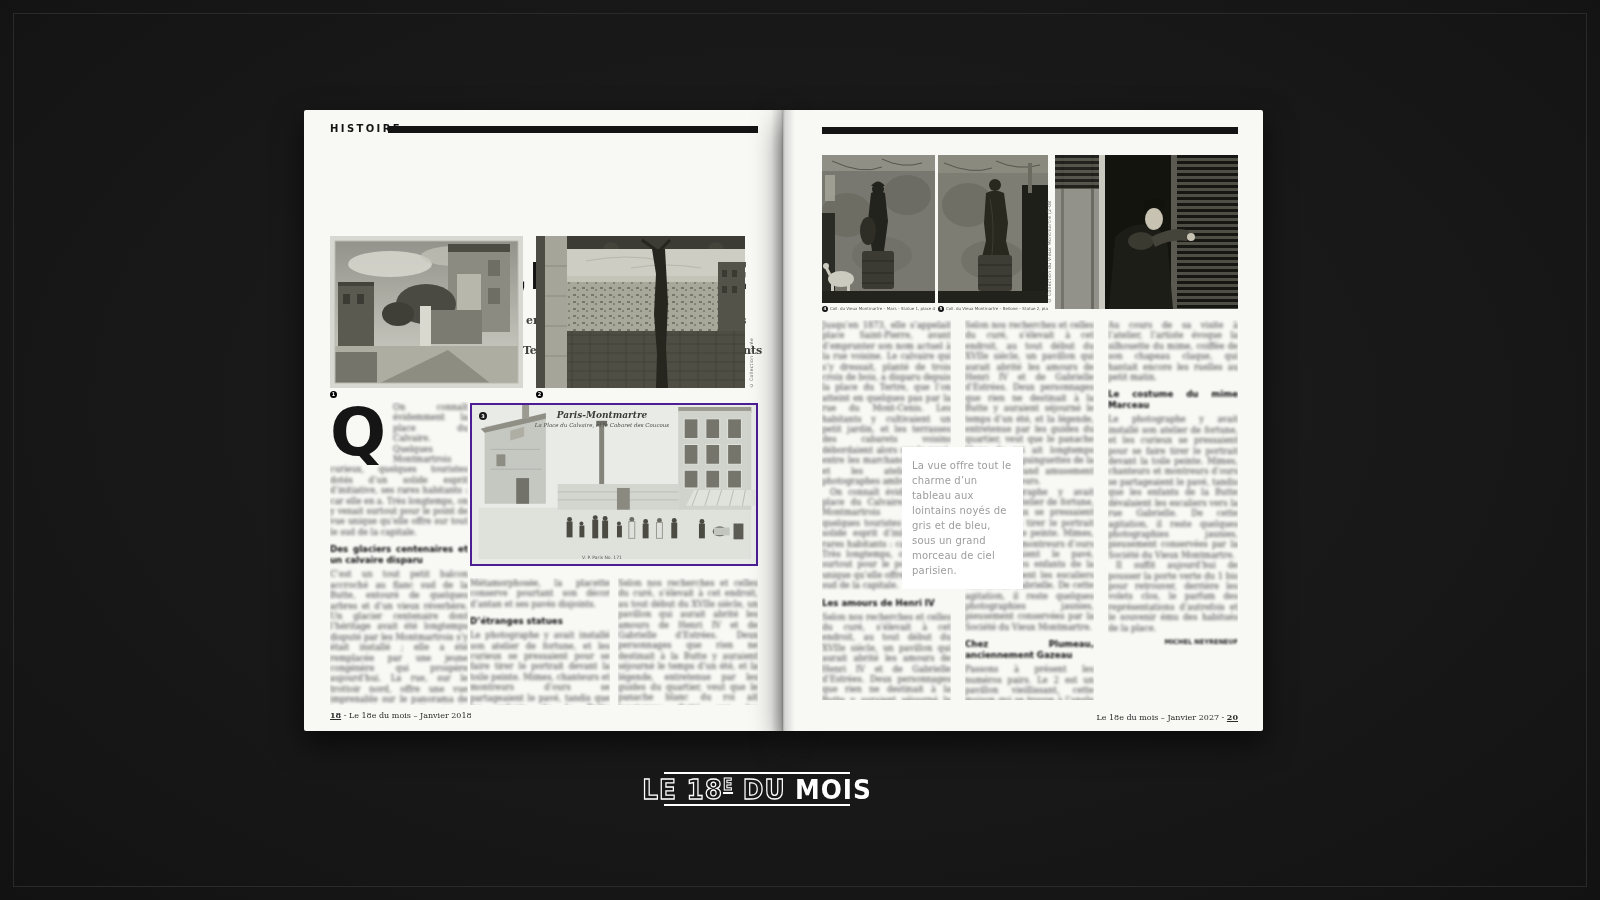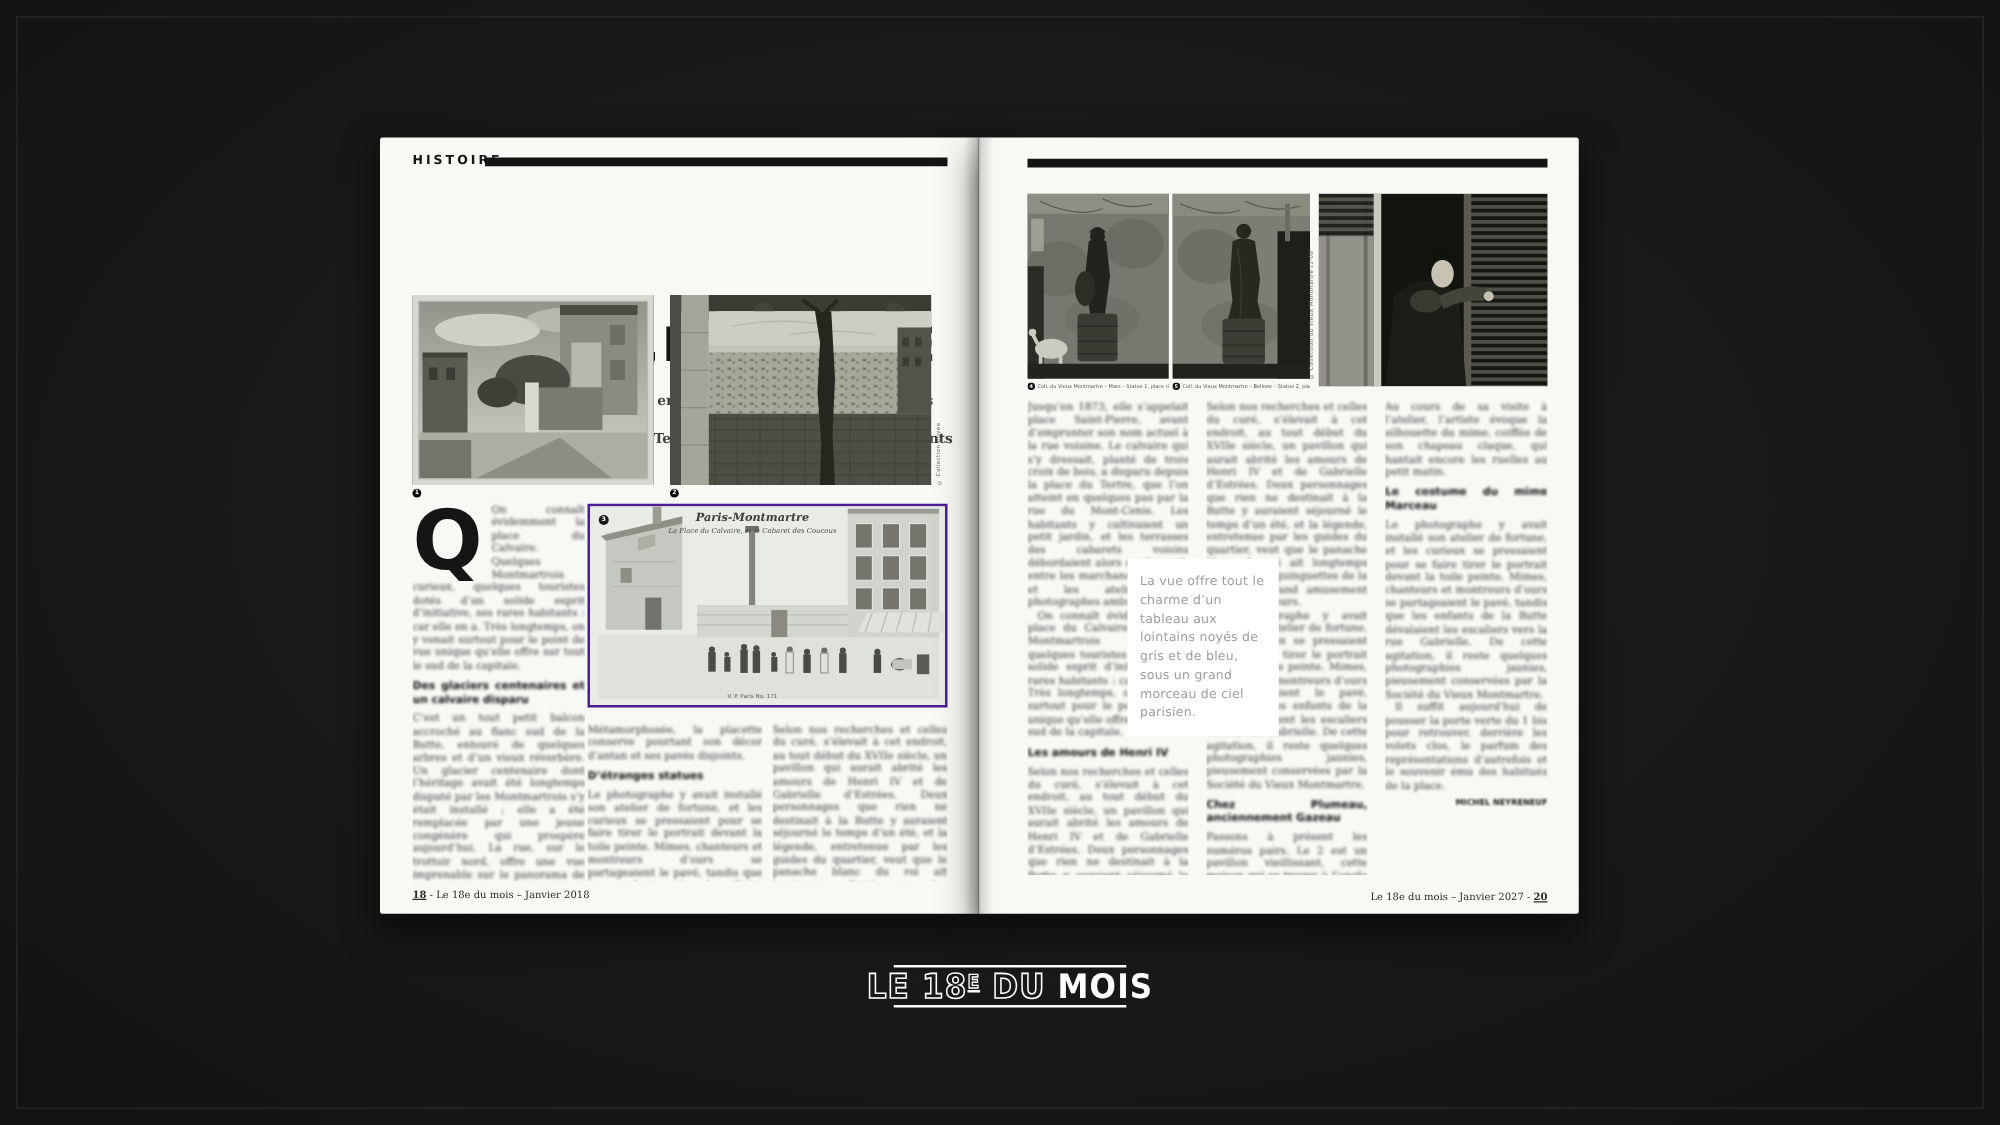--- a/index.html
+++ b/index.html
@@ -79,21 +79,21 @@
   .pullquote{position:absolute;left:119px;top:337px;width:121px;box-sizing:border-box;
       background:#fff;padding:11px 10px;z-index:4;
       font:10px/15px "DejaVu Sans",sans-serif;letter-spacing:.2px;color:#9d9d9d;}
 
   .folio{position:absolute;font:8px/10px "DejaVu Serif",serif;color:#2b2b2b;}
   .folio b{font-weight:700;text-decoration:underline;}
   #folioL{left:26px;top:600px;}
   #folioR{right:25px;top:602px;text-align:right;}
 
   
-  #logo{position:absolute;left:715px;top:772px;width:186px;}
+  #logo{position:absolute;left:664px;top:772px;width:186px;}
   .logo-line{height:2px;background:#fff;}
   .logo-line.top{height:1.5px;margin-bottom:3px;}
   .logo-text{display:flex;align-items:flex-end;justify-content:center;padding:0 0 1px;
       transform:scaleX(.92);font:700 27px/26px "DejaVu Sans",sans-serif;color:#fff;white-space:pre;letter-spacing:1px;}
   .ol{color:transparent;-webkit-text-stroke:1.3px #fff;}
   .sup{font-size:15px;line-height:14px;align-self:flex-start;margin-top:1px;color:transparent;
       -webkit-text-stroke:1.1px #fff;border-bottom:2px solid #fff;}
   .solid{color:#fff;-webkit-text-stroke:0;}
 </style>
 </head>

